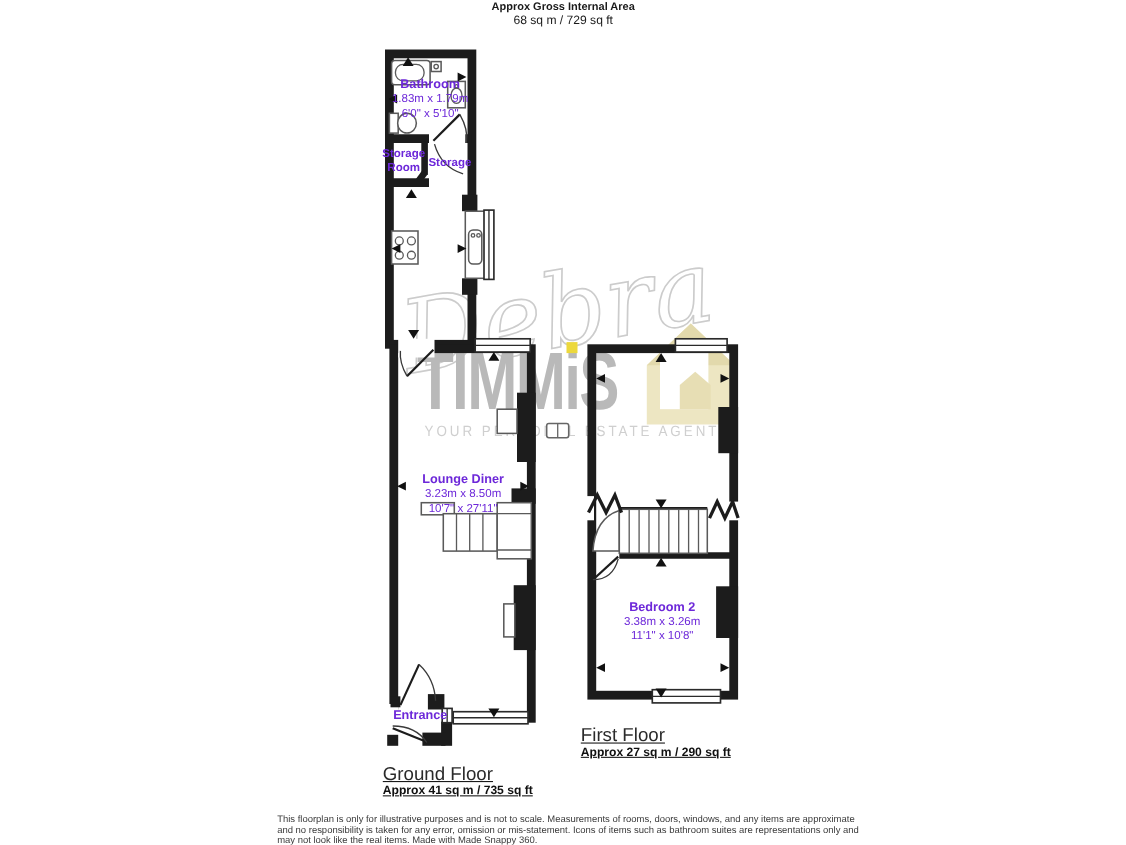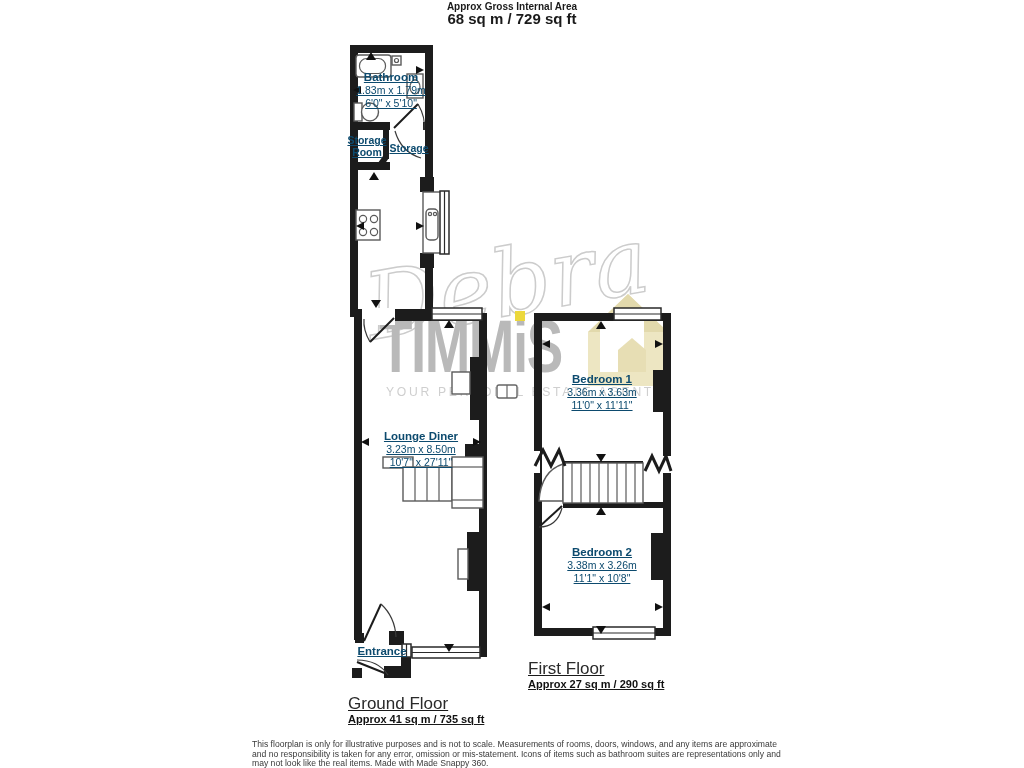--- a/index.html
+++ b/index.html
@@ -23,22 +23,22 @@
   .zig{fill:none;stroke:#1c1c1c;stroke-width:3px;}
   
   .sig{font-family:"DejaVu Serif",serif;font-style:italic;font-size:92px;
        fill:none;stroke:#cccccc;stroke-width:1.5px;}
   .brand{font-family:"Liberation Sans",sans-serif;font-weight:bold;font-size:74px;
          fill:#b9b9b9;letter-spacing:-2px;}
   .tagline{font-family:"Liberation Sans",sans-serif;font-size:13.5px;fill:#cfcfcf;letter-spacing:3px;}
   
   .header{position:absolute;left:0;top:1px;width:1024px;text-align:center;}
   .header .t1{font-weight:bold;font-size:10px;line-height:12px;}
-  .header .t2{font-weight:bold;font-size:15px;line-height:12px;}
-  .room-label{position:absolute;text-align:center;color:#0c4a6e;text-decoration:underline;}
+  .header .t2{font-weight:normal;font-size:11px;line-height:12px;}
+  .room-label{position:absolute;text-align:center;color:#6d28d9;}
   .room-name{font-weight:bold;font-size:11.5px;line-height:13px;}
   .room-name-sm{font-weight:bold;font-size:10.5px;line-height:11.5px;}
   .room-dim{font-size:10.5px;line-height:12.5px;}
   .floor-label{position:absolute;text-align:left;text-decoration:underline;}
   .floor-name{font-size:17px;color:#2a2a2a;line-height:19px;}
   .floor-area{font-weight:bold;font-size:11px;margin-top:0;color:#111;}
   .disclaimer{position:absolute;left:252px;top:740px;width:530px;
               font-size:8.6px;line-height:9.6px;color:#3a3a3a;}
 </style>
 </head>
@@ -269,25 +269,20 @@
   <div class="room-label" style="left:361px;top:430px;width:120px">
     <div class="room-name">Lounge Diner</div>
     <div class="room-dim">3.23m x 8.50m</div>
     <div class="room-dim">10'7" x 27'11"</div>
   </div>
 
   <div class="room-label" style="left:352px;top:645px;width:60px">
     <div class="room-name">Entrance</div>
   </div>
 
-  <div class="room-label" style="left:542px;top:373px;width:120px">
-    <div class="room-name">Bedroom 1</div>
-    <div class="room-dim">3.36m x 3.63m</div>
-    <div class="room-dim">11'0" x 11'11"</div>
-  </div>
 
   <div class="room-label" style="left:542px;top:546px;width:120px">
     <div class="room-name">Bedroom 2</div>
     <div class="room-dim">3.38m x 3.26m</div>
     <div class="room-dim">11'1" x 10'8"</div>
   </div>
 
   <div class="floor-label" style="left:348px;top:694px">
     <div class="floor-name">Ground Floor</div>
     <div class="floor-area">Approx 41 sq m / 735 sq ft</div>

